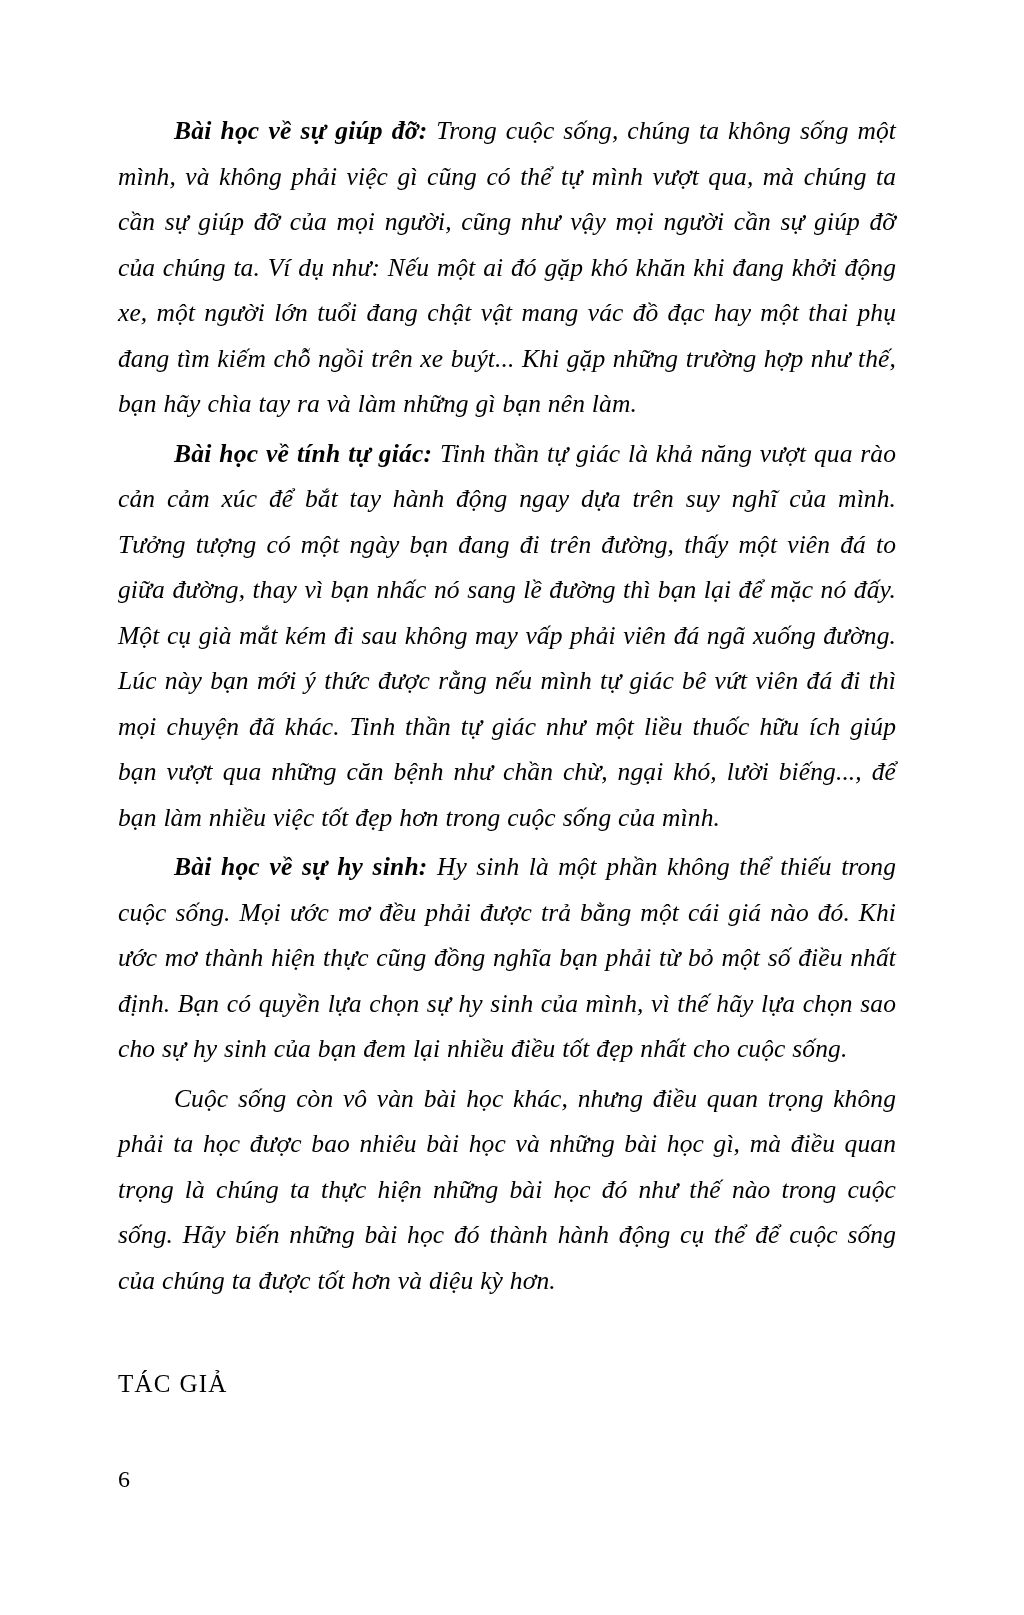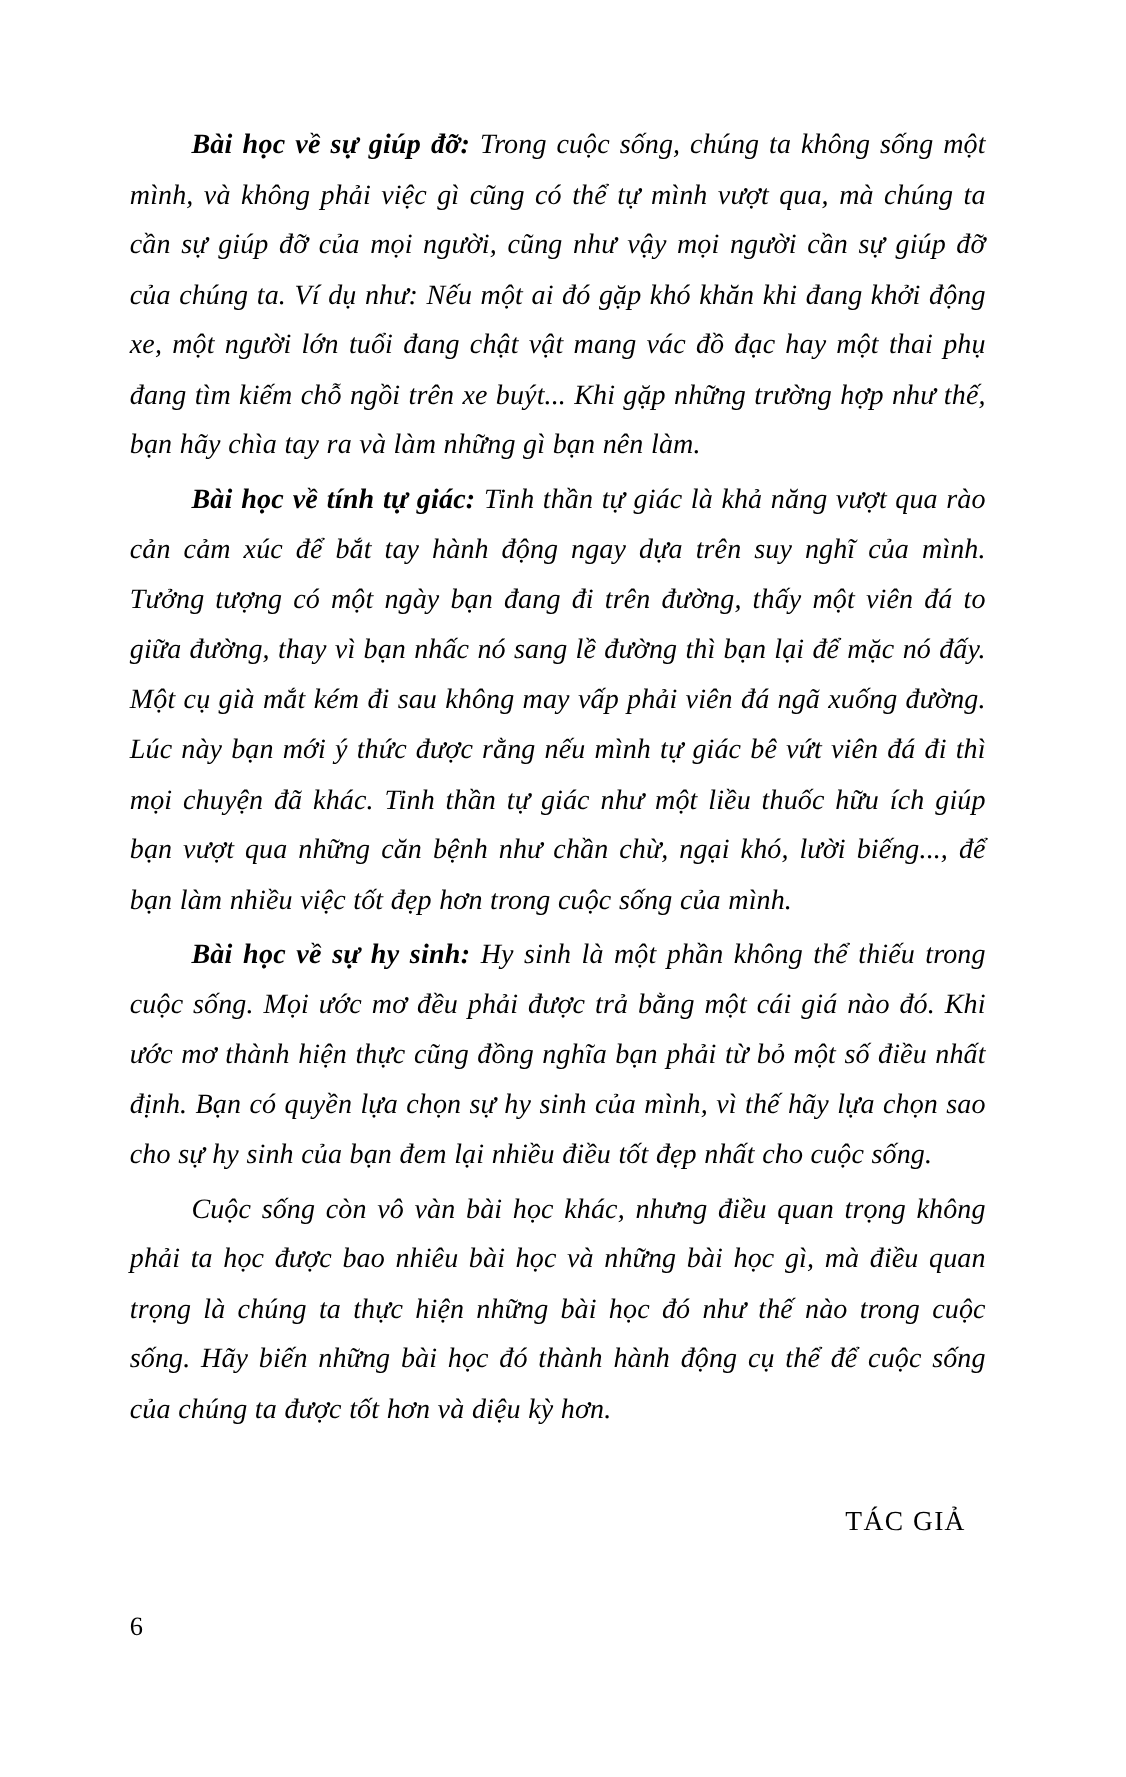--- a/index.html
+++ b/index.html
@@ -38,21 +38,20 @@
     margin: 0 0 4px 0;
     text-indent: 56px;
   }
   .para .lead {
     font-weight: bold;
     font-style: italic;
     letter-spacing: 0.2px;
   }
   .signature {
     margin-top: 58px;
-    text-align: right;
     font-style: normal;
     font-size: 25px;
     letter-spacing: 1.2px;
     padding-right: 18px;
   }
   .folio {
     position: absolute;
     left: 118px;
     bottom: 122px;
     font-style: normal;

